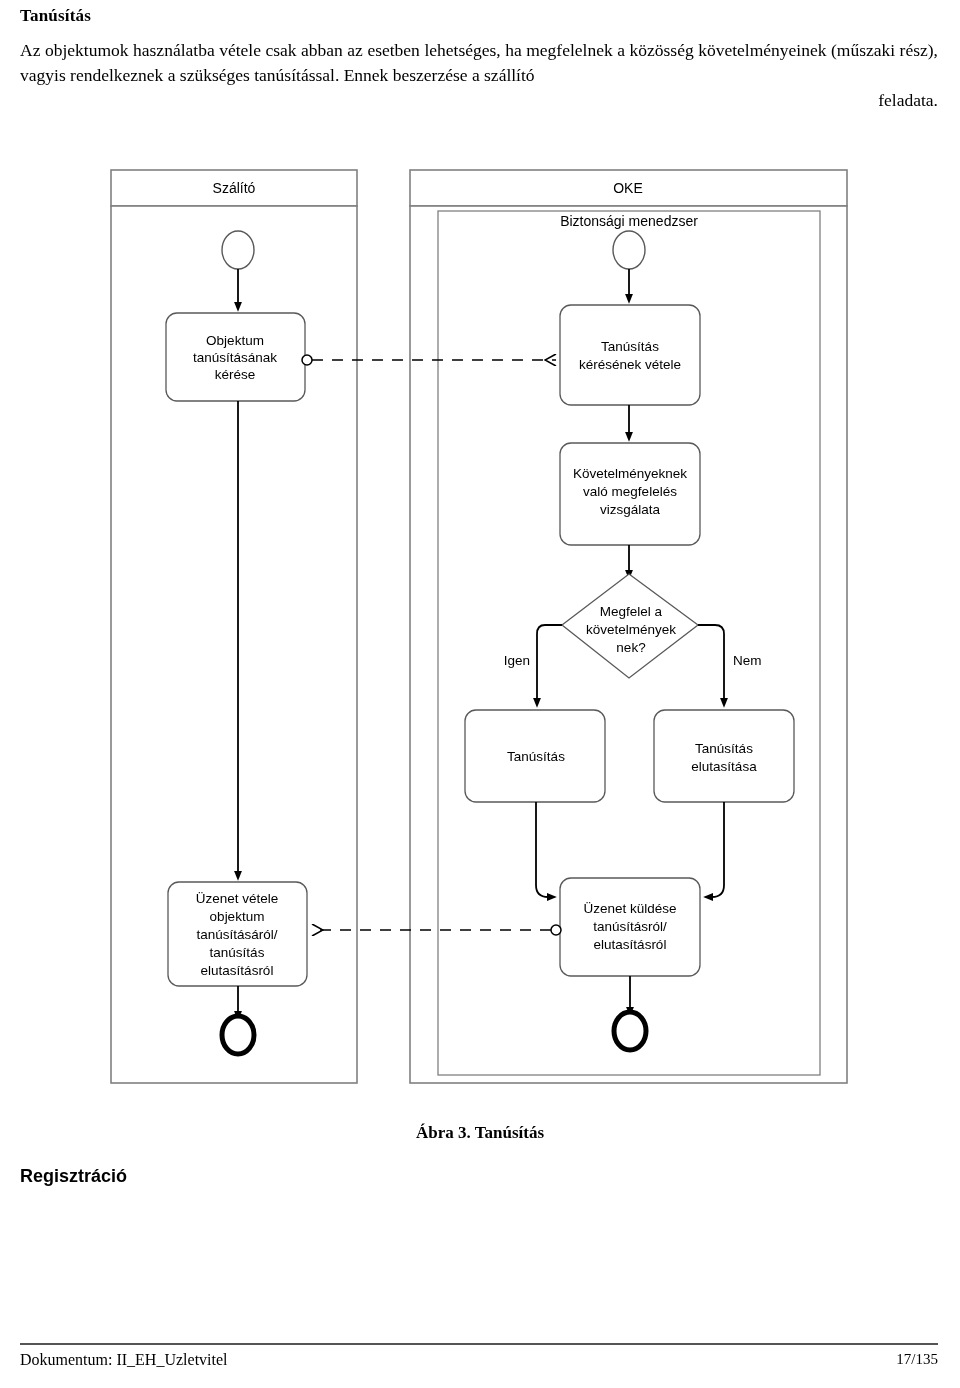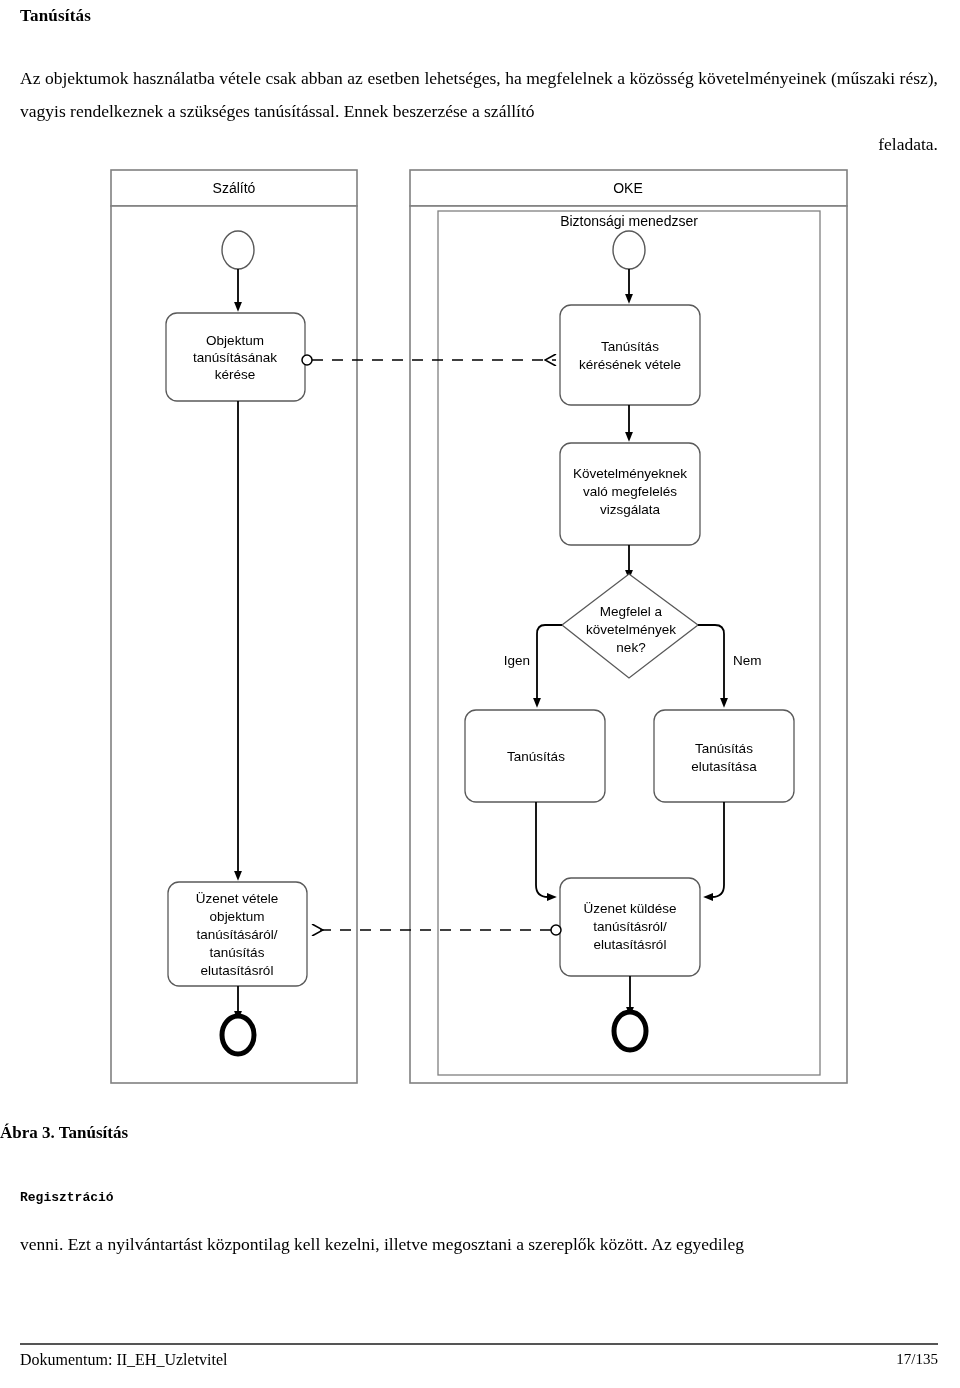--- a/index.html
+++ b/index.html
@@ -29,57 +29,56 @@
     top: 6px;
     font-family: "Liberation Serif", serif;
     font-weight: bold;
     font-size: 17px;
     letter-spacing: 0.2px;
   }
   .para {
     position: absolute;
     font-family: "Liberation Serif", serif;
     font-size: 17.5px;
-    line-height: 33px;
+    line-height: 25px;
     text-align: justify;
     text-justify: inter-word;
-    margin-top: 24px;
   }
   #intro-paragraph {
     left: 20px;
     top: 38px;
     width: 918px;
   }
   #intro-paragraph .last-line {
     display: block;
     text-align: right;
   }
   #registration-heading {
     position: absolute;
     left: 20px;
-    top: 1190px;
-    font-family: Liberation Mono, monospace;
+    top: 1166px;
+    font-family: Liberation Sans, sans-serif;
     font-weight: bold;
-    font-size: 13px;
+    font-size: 18px;
   }
   #closing-paragraph {
     left: 20px;
     top: 1204px;
     width: 918px;
   }
   #closing-paragraph .last-line {
     display: block;
     text-align: justify;
   }
   .figure-caption {
     position: absolute;
     left: 0;
     top: 1123px;
     width: 960px;
-    text-align: left;
+    text-align: center;
     font-family: "Liberation Serif", serif;
     font-weight: bold;
     font-size: 17px;
   }
 
   
   .footer-rule {
     position: absolute;
     left: 20px;
     top: 1343px;
@@ -277,20 +276,19 @@
         <ellipse cx="630" cy="1031" rx="16" ry="19" fill="#ffffff" stroke="#000000" stroke-width="5"></ellipse>
       </g>
     </svg>
   </div>
 
   <div class="figure-caption">Ábra 3. Tanúsítás</div>
 
   <div id="registration-heading">Regisztráció</div>
 
   <div class="para" id="closing-paragraph">
-    <span class="last-line">venni. Ezt a nyilvántartást központilag kell kezelni, illetve megosztani a szereplők között. Az egyedileg</span>
   </div>
 
   <div class="footer-rule"></div>
   <div class="footer-left">Dokumentum: II_EH_Uzletvitel</div>
   <div class="footer-right">17/135</div>
 
 </div>
 
 </body></html>

